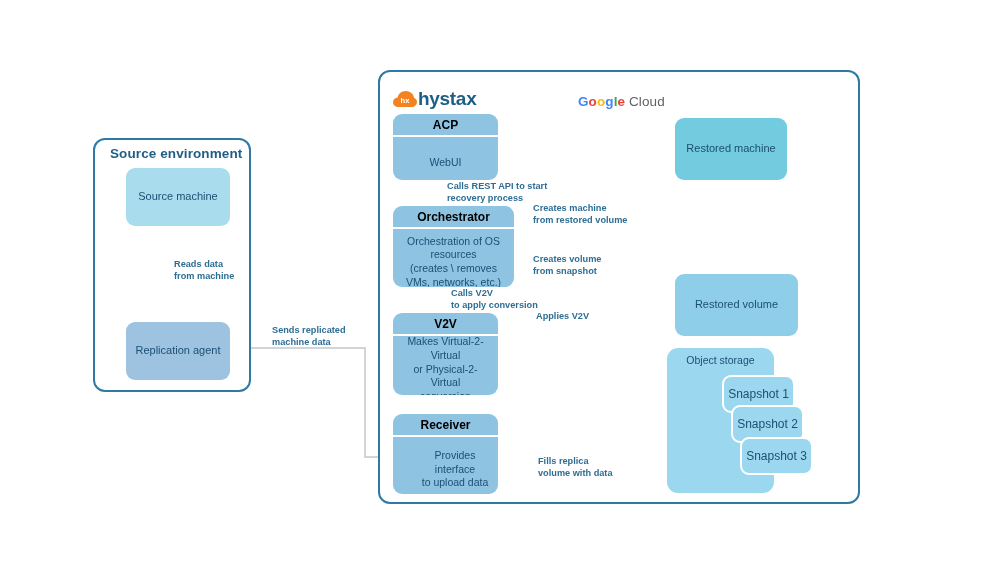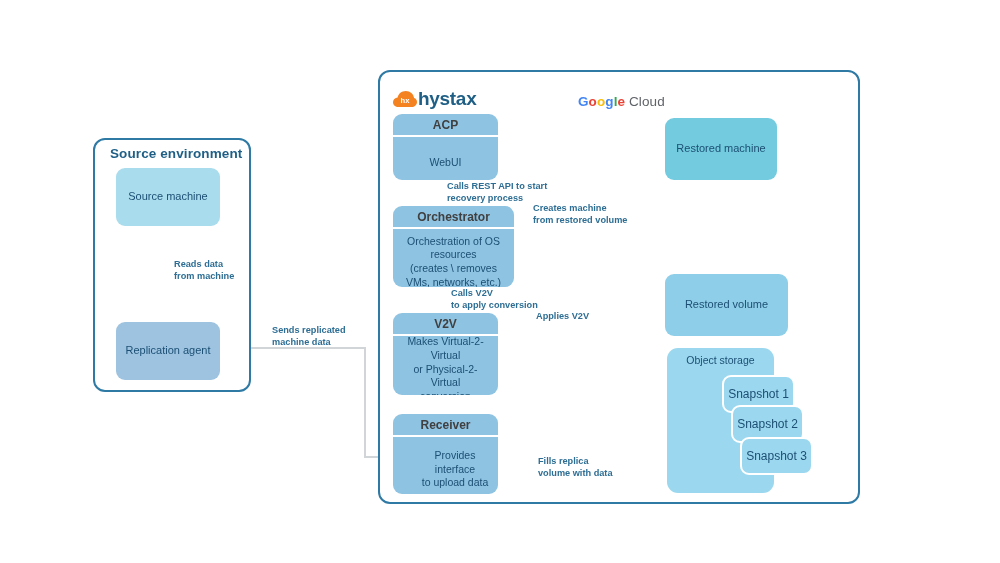--- a/index.html
+++ b/index.html
@@ -17,31 +17,32 @@
   }
   .panel-title{
     color:#1f5f86;font-weight:bold;font-size:13.5px;letter-spacing:.1px;
   }
 
   
   .node{
     border-radius:9px;display:flex;align-items:center;justify-content:center;
     text-align:center;color:#1c4f73;font-size:11px;line-height:1.25;
     padding:4px 6px;
+    margin-left:10px;
   }
   .node.lt{background:#a9dcec;}        
   .node.md{background:#9dc3e0;}        
   .node.tl{background:#73cbdf;}        
   .node.sky{background:#8fcee8;}       
 
   
   .split{border-radius:9px;overflow:hidden;background:#8fc3e2;}
   .split .hd{
     height:21px;display:flex;align-items:center;justify-content:center;
-    font-weight:bold;font-size:12px;color:#404040;
+    font-weight:bold;font-size:12px;color:#000000;
     border-bottom:2px solid #ffffff;
   }
   .split .bd{
     display:flex;align-items:center;justify-content:center;text-align:center;
     font-size:10.5px;line-height:1.3;color:#1c4f73;padding:4px 6px;
     height:calc(100% - 23px);
   }
 
   
   .objstore{
@@ -173,20 +174,22 @@
   <div class="abs split" style="left:393px;top:414px;width:105px;height:80px;">
     <div class="hd">Receiver</div>
     <div class="bd" style="white-space:pre-line;padding-left:25px;">Provides interface
 to upload data</div>
   </div>
 
   <div class="abs elabel" style="left:447px;top:181px;width:120px;">Calls REST API to start
 recovery process</div>
   <div class="abs elabel" style="left:533px;top:203px;width:120px;">Creates machine
 from restored volume</div>
+  <div class="abs elabel" style="left:533px;top:254px;width:120px;">Creates volume
+from snapshot</div>
   <div class="abs elabel" style="left:451px;top:288px;width:120px;">Calls V2V
 to apply conversion</div>
   <div class="abs elabel" style="left:536px;top:311px;width:100px;">Applies V2V</div>
   <div class="abs elabel" style="left:538px;top:456px;width:120px;">Fills replica
 volume with data</div>
 
   <div class="abs node tl" style="left:665px;top:118px;width:112px;height:62px;">
     <span>Restored machine</span>
   </div>
 

